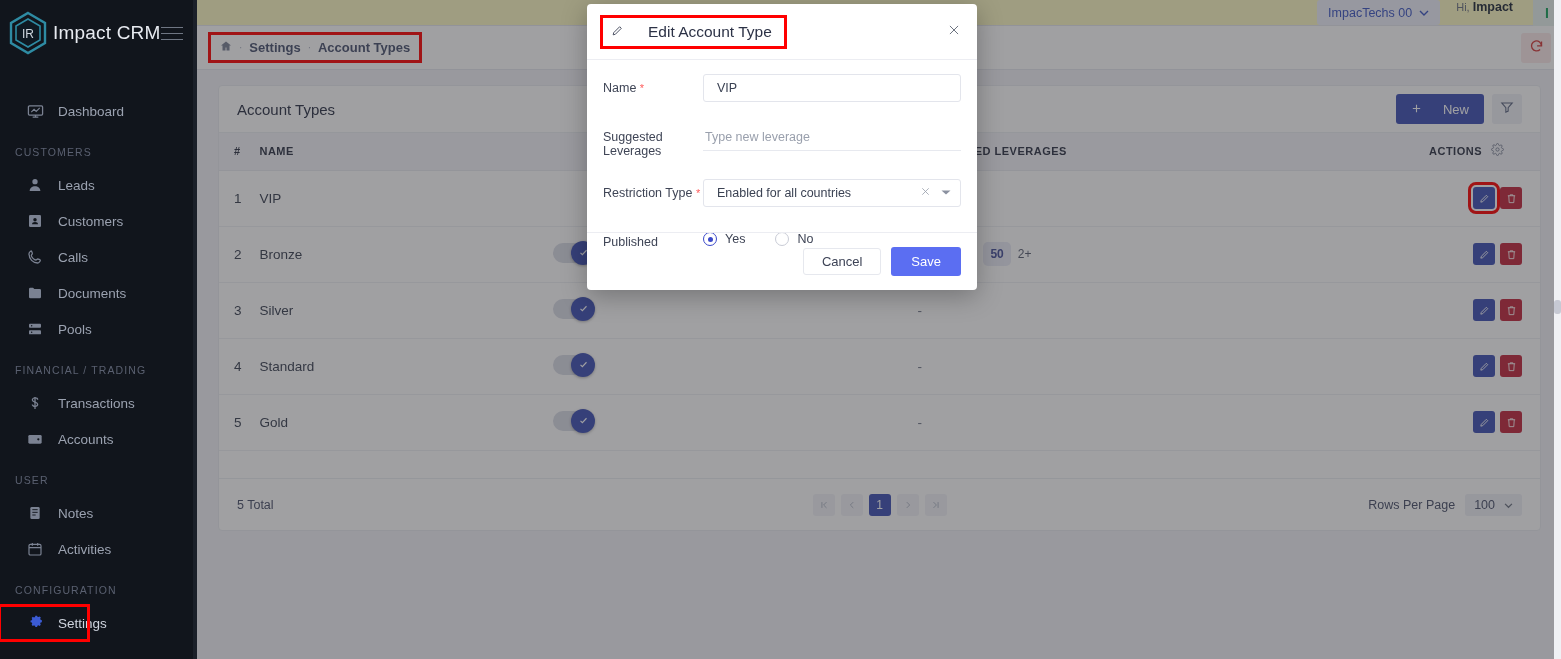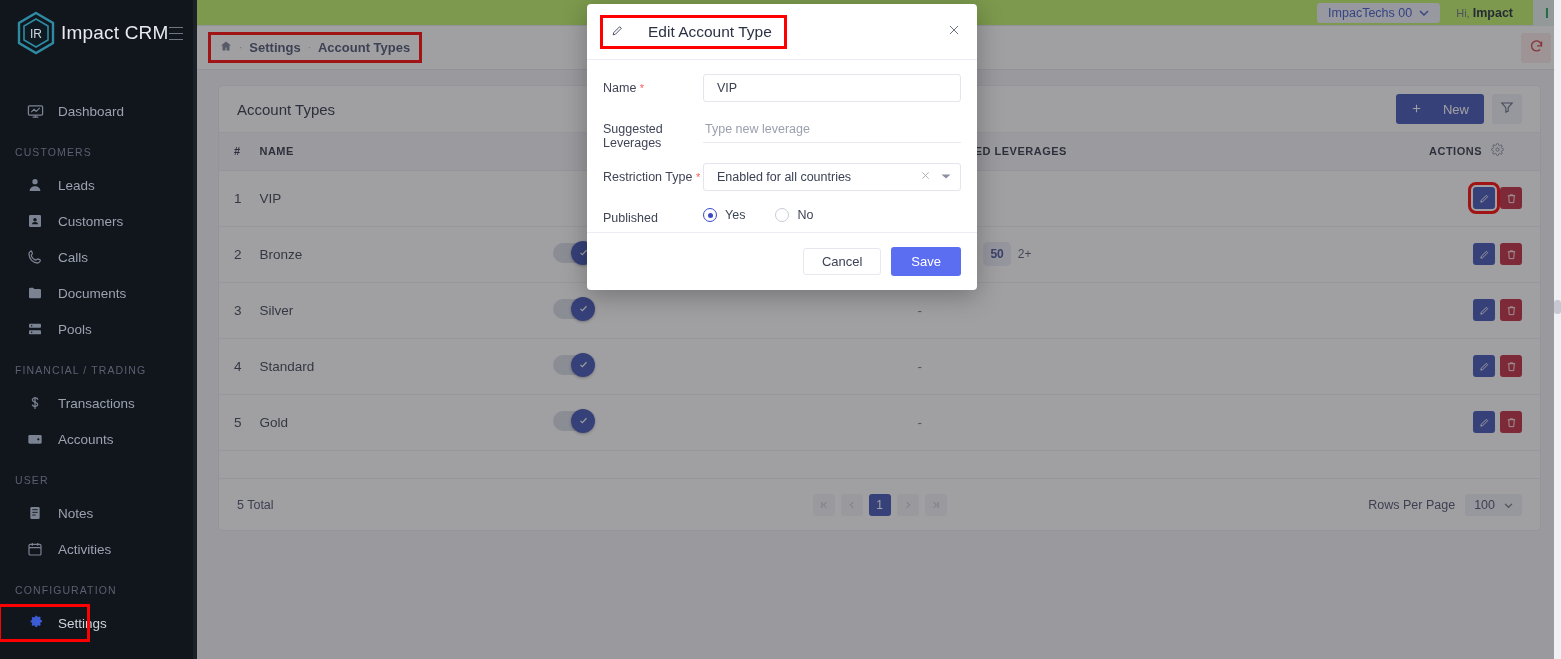--- a/index.html
+++ b/index.html
@@ -13,21 +13,21 @@
 
   
   .sidebar {
     position: absolute; left: 0; top: 0;
     width: 197px; height: 659px;
     background: #11151c;
     overflow: hidden;
   }
   .sb-brand {
     display: flex; align-items: center;
-    height: 66px; padding-left: 16px;
+    height: 66px; padding-left: 8px;
   }
   .logo-hex { width: 40px; height: 44px; flex: 0 0 40px; position: relative; }
   .brand-text {
     color: #e7eaf0; font-size: 19px; letter-spacing: .2px;
     margin-left: 5px; white-space: nowrap;
   }
   .hamburger { margin-left: auto; margin-right: 14px; width: 22px; }
   .hamburger span {
     display: block; height: 1px; background: #6f7683; margin: 5px 0;
   }
@@ -63,22 +63,22 @@
     width: 1364px; height: 659px;
     background: #f2f3f7;
   }
   .dim {
     position: absolute; left: 0; top: 0; width: 1364px; height: 659px;
     background: rgba(44,44,48,.45); z-index: 40; pointer-events: none;
   }
 
   
   .topbar {
-    position: relative; height: 26px; background: #bef264;
-    display: flex; align-items: center; justify-content: flex-end;
+    position: relative; height: 26px; background: #fef9c3;
+    display: flex; justify-content: flex-end;
     border-bottom: 1px solid #e6e8ee;
   }
   .org-chip {
     display: flex; align-items: center; gap: 7px;
     background: #eef1fb; color: #3d56c4; font-size: 12.5px;
     padding: 3px 11px; border-radius: 3px; margin-right: 16px;
   }
   .greet { font-size: 11px; color: #6b7280; margin-right: 20px; }
   .greet b { color: #1f2937; font-size: 12.5px; font-weight: 600; }
   .avatar {
@@ -221,21 +221,21 @@
   }
   .modal-title-box {
     display: flex; align-items: center; gap: 24px;
     outline: 3px solid #ff0000; padding: 5px 12px 5px 8px;
   }
   .modal-title { font-size: 15.5px; color: #2c3246; }
   .pen-icon { color: #3d4356; font-size: 13px; }
   .modal-close { margin-left: auto; color: #6b7280; font-size: 16px; cursor: pointer; }
 
   .modal-body { padding: 14px 16px 4px 16px; }
-  .frow { display: flex; align-items: flex-start; margin-bottom: 13px; }
+  .frow { display: flex; align-items: flex-start; margin-bottom: 21px; }
   .flabel {
     width: 100px; font-size: 12.5px; color: #3f4556; padding-top: 7px;
     line-height: 14px;
   }
   .req { color: #ff5b5b; font-size: 11px; }
   .fctl { flex: 1; }
   .inp-box {
     height: 28px; border: 1px solid #e3e5ec; border-radius: 3px;
     display: flex; align-items: center; padding: 0 13px;
     font-size: 12.5px; color: #3b4253;

